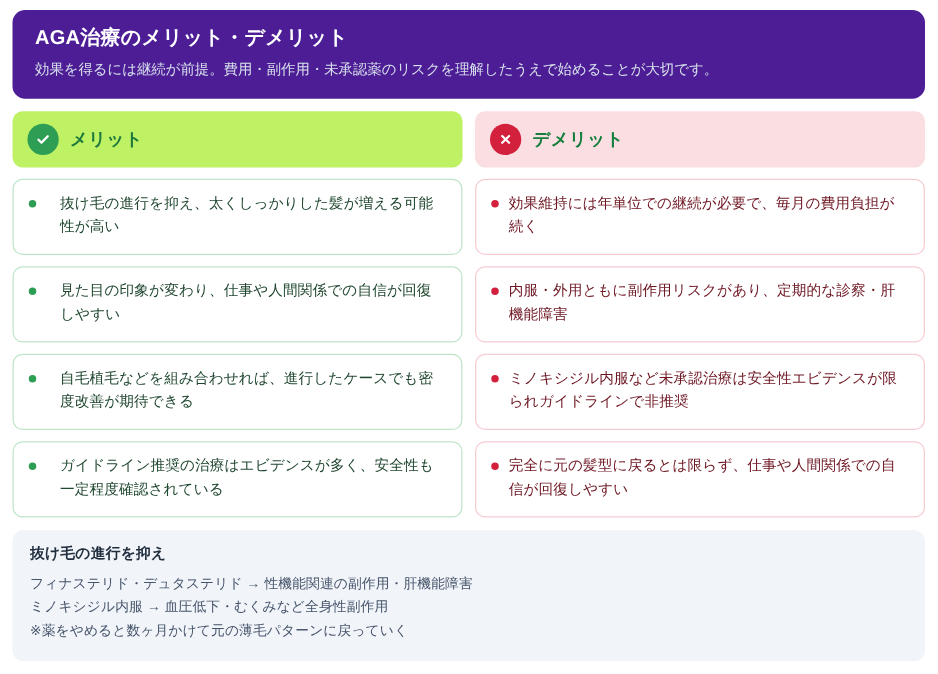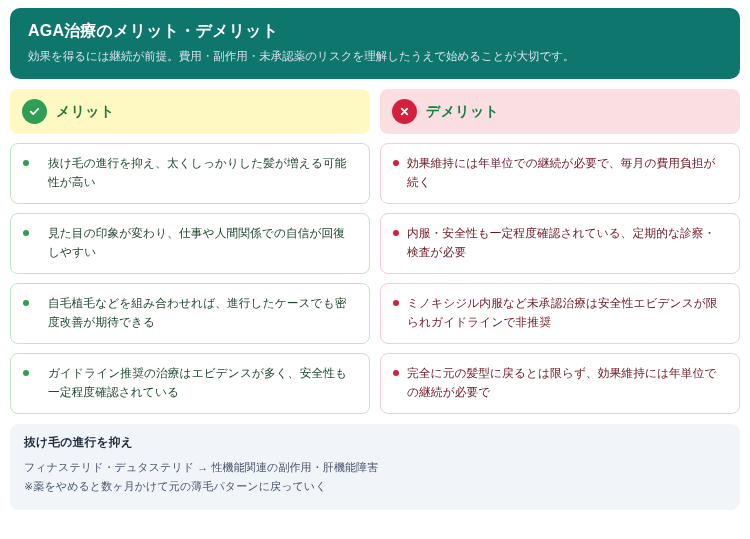--- a/index.html
+++ b/index.html
@@ -17,21 +17,21 @@
 
   .page {
     width: 750px;
     height: 539px;
     box-sizing: border-box;
     padding: 8px 10px 0 10px;
   }
 
   
   .header {
-    background: #0f766e;
+    background: #4c1d95;
     border-radius: 10px;
     padding: 13px 18px 15px 18px;
     box-sizing: border-box;
   }
   .header-title {
     color: #ffffff;
     font-size: 16px;
     font-weight: bold;
     letter-spacing: 0.2px;
     line-height: 1.3;
@@ -58,21 +58,21 @@
   .col-head {
     border-radius: 8px;
     padding: 9px 12px;
     display: flex;
     align-items: center;
     gap: 9px;
     box-sizing: border-box;
     height: 45px;
   }
   .col-head.merit {
-    background: #fef9c3;
+    background: #bef264;
   }
   .col-head.demerit {
     background: #fbdee2;
   }
   .badge {
     width: 25px;
     height: 25px;
     border-radius: 50%;
     flex: 0 0 25px;
     display: flex;
@@ -198,34 +198,35 @@
         </span>
         <span class="col-head-label">デメリット</span>
       </div>
       <div class="cards">
         <div class="card demerit">
           <span class="dot demerit"></span>
           <span class="card-text">効果維持には年単位での継続が必要で、毎月の費用負担が続く</span>
         </div>
         <div class="card demerit">
           <span class="dot demerit"></span>
-          <span class="card-text">内服・安全性も一定程度確認されている、定期的な診察・検査が必要</span>
+          <span class="card-text">内服・外用ともに副作用リスクがあり、定期的な診察・肝機能障害</span>
         </div>
         <div class="card demerit">
           <span class="dot demerit"></span>
           <span class="card-text">ミノキシジル内服など未承認治療は安全性エビデンスが限られガイドラインで非推奨</span>
         </div>
         <div class="card demerit">
           <span class="dot demerit"></span>
-          <span class="card-text">完全に元の髪型に戻るとは限らず、効果維持には年単位での継続が必要で</span>
+          <span class="card-text">完全に元の髪型に戻るとは限らず、仕事や人間関係での自信が回復しやすい</span>
         </div>
       </div>
     </div>
 
   </div>
 
   <div class="notes">
     <div class="notes-title">抜け毛の進行を抑え</div>
     <div class="note-line">フィナステリド・デュタステリド → 性機能関連の副作用・肝機能障害</div>
+    <div class="note-line">ミノキシジル内服 → 血圧低下・むくみなど全身性副作用</div>
     <div class="note-line">※薬をやめると数ヶ月かけて元の薄毛パターンに戻っていく</div>
   </div>
 
 </div>
 
 </body></html>

